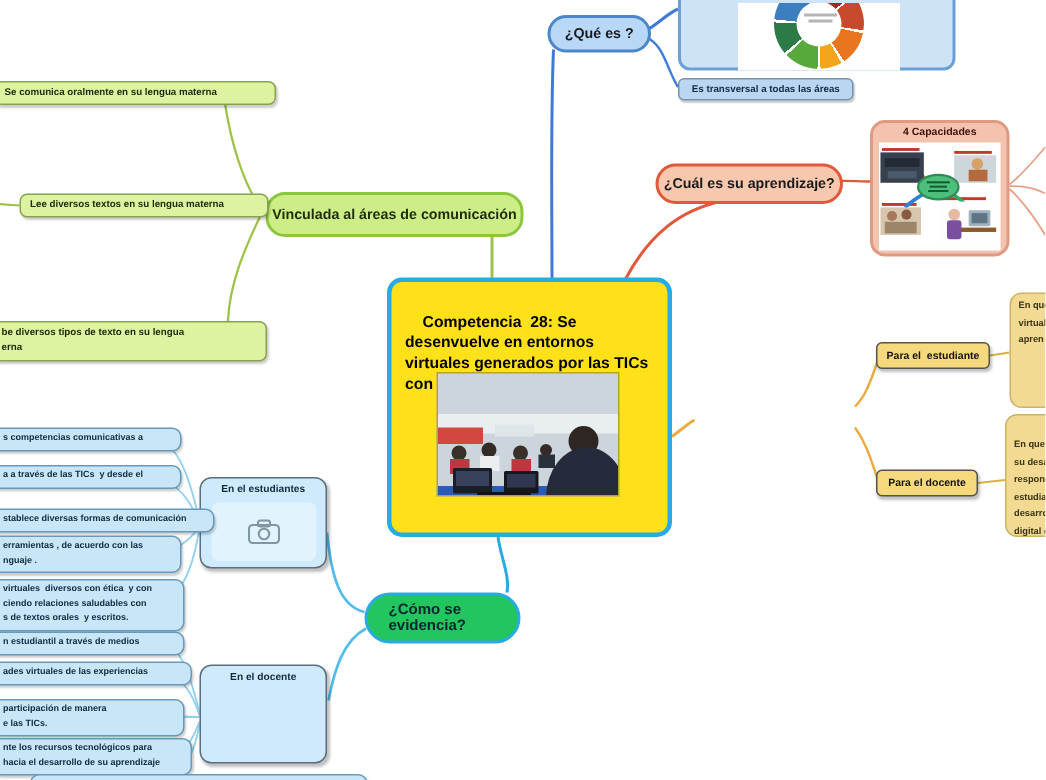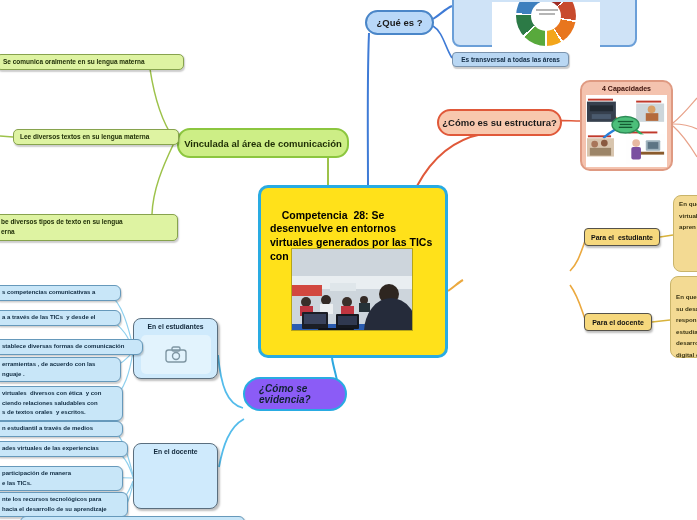--- a/index.html
+++ b/index.html
@@ -8,23 +8,23 @@
   #wires{position:absolute;left:0;top:0;z-index:1;}
   .node{position:absolute;box-sizing:border-box;z-index:2;}
   .pre{white-space:pre-wrap;}
 
   
   .bubble{border-radius:999px;display:flex;align-items:center;justify-content:center;
           text-align:center;color:#1a1a1a;}
   #que-es{left:365px;top:10px;width:69px;height:25px;background:#b9d8f8;border:2px solid #4a86c8;font-size:9.5px;}
   #estructura{left:437px;top:109px;width:125px;height:27px;background:#f8c8ae;border:2px solid #e0593a;font-size:9.5px;}
   #consiste{left:463px;top:262px;width:108px;height:31px;background:#fcdca2;border:2px solid #e8a33b;font-size:10px;}
-  #como{left:243px;top:377px;width:104px;height:34px;background:#8b5cf6;border:2px solid #29abe2;
+  #como{left:243px;top:395px;width:104px;height:34px;background:#22c55e;border:2px solid #29abe2;
         border-radius:17px;font-size:10px;display:flex;align-items:center;justify-content:flex-start;
-        padding-left:14px;text-align:left;color:#123;font-style:italic;}
+        padding-left:14px;text-align:left;color:#123;}
   #vinculada{left:177px;top:128px;width:172px;height:30px;background:#cdee86;border:2px solid #8cc63f;
         border-radius:13px;font-size:9.5px;color:#1e2d05;}
 
   
   #center{left:258px;top:185px;width:190px;height:173px;background:#ffe11a;border:3px solid #29abe2;
           border-radius:10px;padding:7px 9px;font-size:10.5px;line-height:1.3;color:#000;}
   #center-photo{position:absolute;left:30px;top:60px;width:120px;height:81px;overflow:hidden;
           border:1px solid #b5a51a;background:#cdd5dc;}
 
   
@@ -165,21 +165,21 @@
       <div id="puzzle"></div>
       <div class="ptxt" style="left:44px;top:7px;width:22px;"></div>
       <div class="ptxt" style="left:47px;top:11px;width:16px;"></div>
     </div>
   </div>
   <div class="node" id="transversal">
     <span>Es transversal a todas las áreas</span>
   </div>
 
   <div class="node bubble" id="estructura">
-    <span>¿Cómo es su estructura?</span>
+    <span>¿Cuál es su aprendizaje?</span>
   </div>
   <div class="node" id="capacidades">
     <span>4 Capacidades</span>
     <div id="cap-img">
       <svg width="81" height="72" viewBox="0 0 84 73">
         <rect width="84" height="73" fill="#fff"></rect>
         <rect x="2" y="3" width="26" height="2" fill="#c0392b"></rect>
         <rect x="52" y="5" width="26" height="2" fill="#c0392b"></rect>
         <rect x="2" y="41" width="24" height="2" fill="#c0392b"></rect>
         <rect x="44" y="37" width="30" height="2" fill="#c0392b"></rect>
@@ -276,21 +276,21 @@
     <div class="pre">participación de manera</div>
     <div class="pre">e las TICs.</div>
   </div>
   <div class="ev" id="dv4">
     <div class="pre">nte los recursos tecnológicos para</div>
     <div class="pre">hacia el desarrollo de su aprendizaje</div>
   </div>
   <div class="ev" id="sliver"></div>
 
   <div class="node bubble" id="vinculada">
-    <span>Vinculada al área de comunicación</span>
+    <span>Vinculada al áreas de comunicación</span>
   </div>
   <div class="greenbox" id="g1">
     <span>Se comunica oralmente en su lengua materna</span>
   </div>
   <div class="greenbox" id="g2">
     <span>Lee diversos textos en su lengua materna</span>
   </div>
   <div class="greenbox" id="g3">
     <div class="pre">be diversos tipos de texto en su lengua</div>
     <div class="pre">erna</div>

